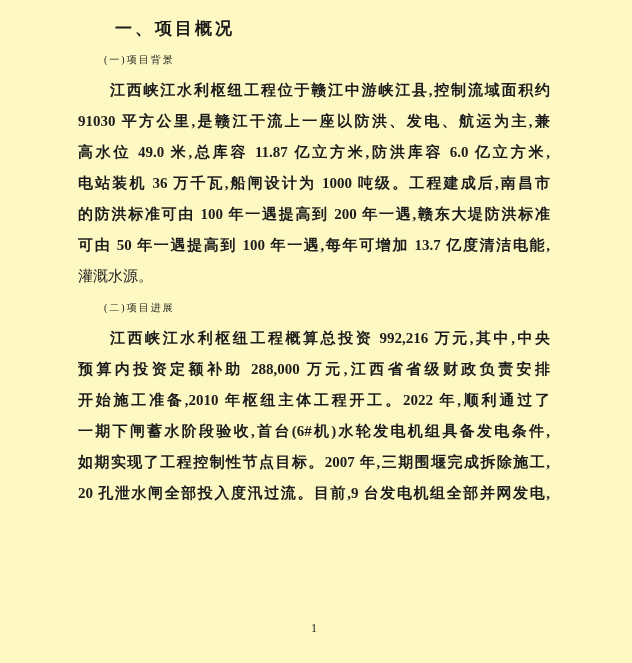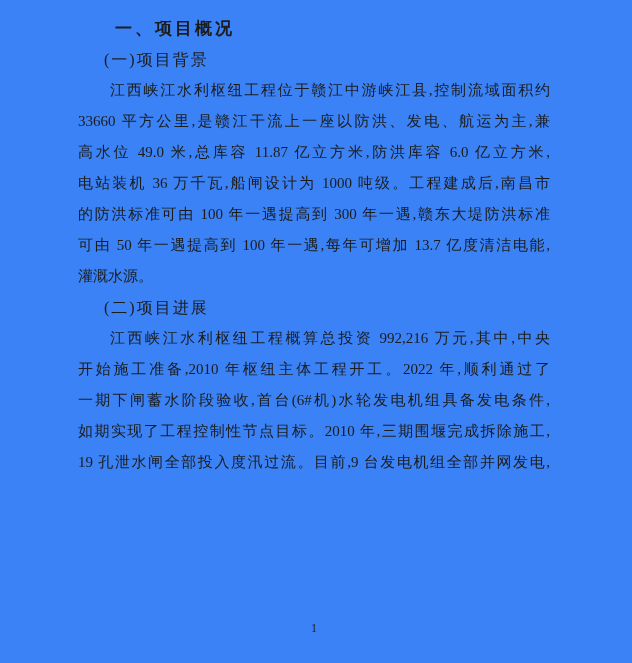--- a/index.html
+++ b/index.html
@@ -10,54 +10,55 @@
   body {
     width: 632px;
     height: 663px;
     position: relative;
     font-family: "Liberation Serif", "DejaVu Serif", serif;
     color: #1c1c1c;
   }
   .page {
     position: absolute;
     inset: 0;
-    background: #3b82f6;
+    background: #fef9c3;
     overflow: hidden;
   }
   .content {
     position: absolute;
     left: 78px;
     top: 13px;
     width: 472px;
   }
   .line {
     font-size: 15px;
     line-height: 31px;
     height: 31px;
     overflow: hidden;
   }
   .just {
     text-align: justify;
     text-align-last: justify;
     text-justify: distribute;
+    font-weight: bold;
   }
   .ind {
     text-indent: 32px;
   }
   .title {
     font-family: "Liberation Sans", "DejaVu Sans", sans-serif;
     font-weight: bold;
     font-size: 17px;
     letter-spacing: 3px;
     text-indent: 37px;
     line-height: 31px;
     height: 31px;
   }
   .sub {
-    font-size: 16px;
+    font-size: 10px;
     letter-spacing: 2px;
     text-indent: 26px;
     line-height: 31px;
     height: 31px;
   }
   .pagenum {
     position: absolute;
     top: 621px;
     left: 78px;
     width: 472px;
@@ -71,31 +72,32 @@
 <body>
 
 <div class="page">
   <div class="content">
 
     <div class="title">一、项目概况</div>
 
     <div class="sub">(一)项目背景</div>
 
     <div class="line just ind">江西峡江水利枢纽工程位于赣江中游峡江县,控制流域面积约</div>
-    <div class="line just">33660 平方公里,是赣江干流上一座以防洪、发电、航运为主,兼</div>
+    <div class="line just">91030 平方公里,是赣江干流上一座以防洪、发电、航运为主,兼</div>
     <div class="line just">高水位 49.0 米,总库容 11.87 亿立方米,防洪库容 6.0 亿立方米,</div>
     <div class="line just">电站装机 36 万千瓦,船闸设计为 1000 吨级。工程建成后,南昌市</div>
-    <div class="line just">的防洪标准可由 100 年一遇提高到 300 年一遇,赣东大堤防洪标准</div>
+    <div class="line just">的防洪标准可由 100 年一遇提高到 200 年一遇,赣东大堤防洪标准</div>
     <div class="line just">可由 50 年一遇提高到 100 年一遇,每年可增加 13.7 亿度清洁电能,</div>
     <div class="line">灌溉水源。</div>
 
     <div class="sub">(二)项目进展</div>
 
     <div class="line just ind">江西峡江水利枢纽工程概算总投资 992,216 万元,其中,中央</div>
+    <div class="line just">预算内投资定额补助 288,000 万元,江西省省级财政负责安排</div>
     <div class="line just">开始施工准备,2010 年枢纽主体工程开工。2022 年,顺利通过了</div>
     <div class="line just">一期下闸蓄水阶段验收,首台(6#机)水轮发电机组具备发电条件,</div>
-    <div class="line just">如期实现了工程控制性节点目标。2010 年,三期围堰完成拆除施工,</div>
-    <div class="line just">19 孔泄水闸全部投入度汛过流。目前,9 台发电机组全部并网发电,</div>
+    <div class="line just">如期实现了工程控制性节点目标。2007 年,三期围堰完成拆除施工,</div>
+    <div class="line just">20 孔泄水闸全部投入度汛过流。目前,9 台发电机组全部并网发电,</div>
 
   </div>
 
   <div class="pagenum">1</div>
 </div>
 
 </body></html>

